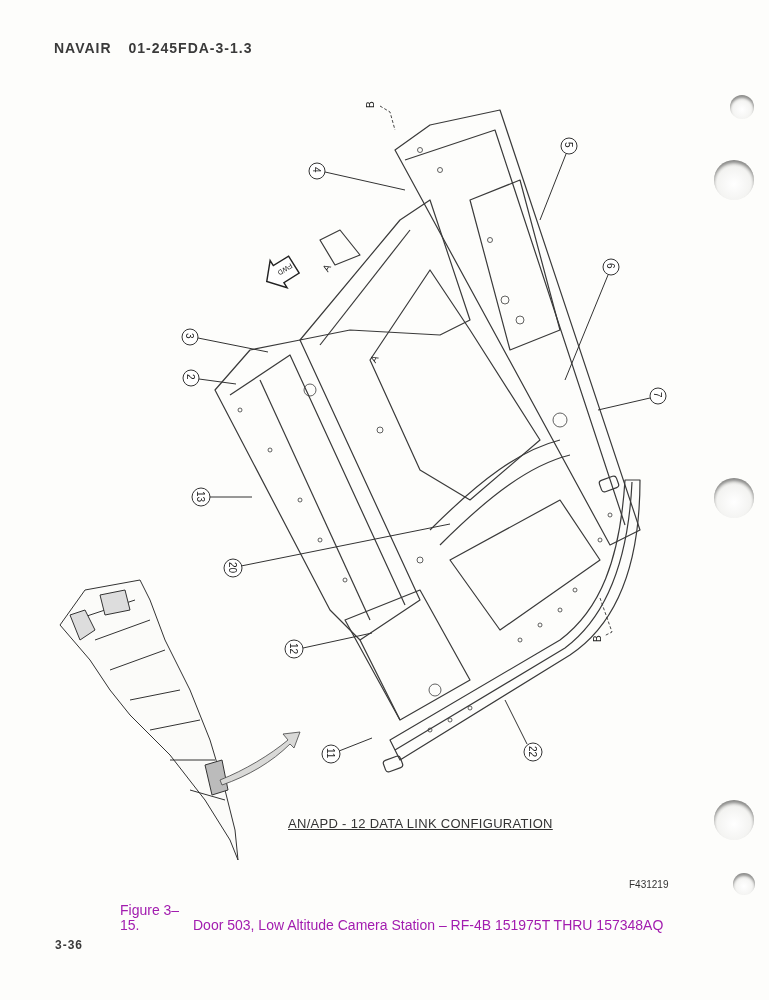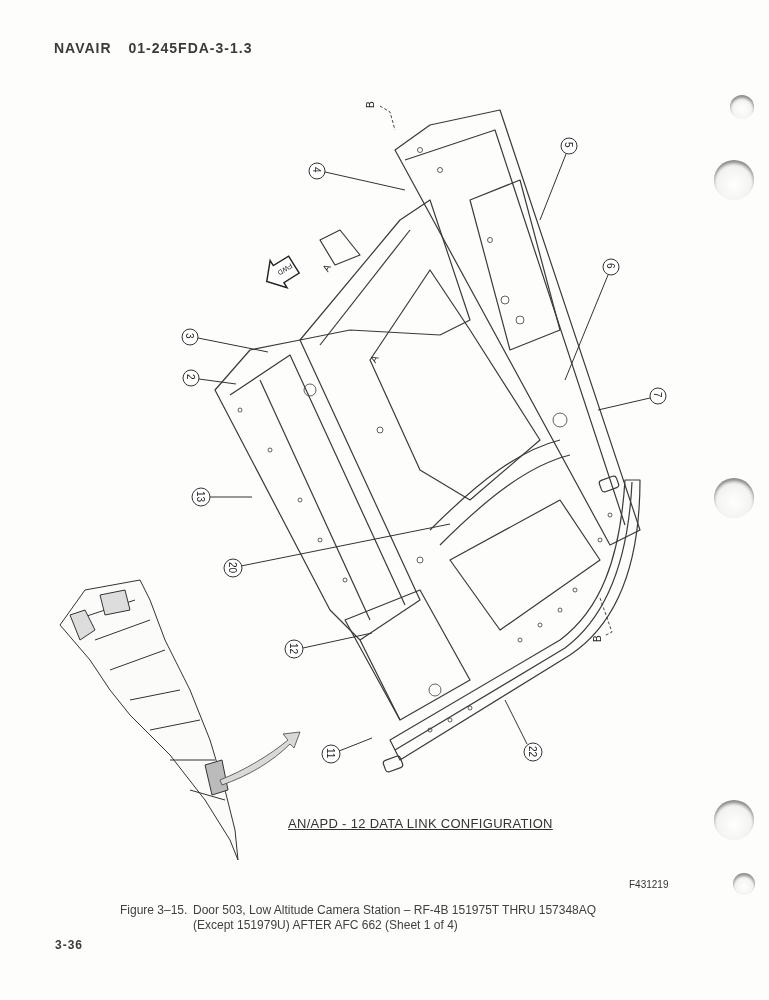--- a/index.html
+++ b/index.html
@@ -2,21 +2,21 @@
 <html><head>
 <meta charset="utf-8">
 <style>
   html,body{margin:0;padding:0;}
   body{width:769px;height:1000px;background:#fdfdfb;position:relative;overflow:hidden;font-family:"Liberation Sans",sans-serif;color:#2a2a2a;}
   .header{position:absolute;left:54px;top:40px;font-size:14px;font-weight:bold;letter-spacing:1px;color:#3a3a3a;}
   .header span{margin-right:12px;}
   .drawing{position:absolute;left:0;top:0;width:769px;height:1000px;}
   .config-title{position:absolute;left:288px;top:816px;font-size:13px;letter-spacing:0.3px;text-decoration:underline;color:#333;}
   .fig-id{position:absolute;left:629px;top:879px;font-size:10px;color:#333;}
-  .caption{position:absolute;left:120px;top:903px;font-size:12px;line-height:15px;color:#404040;}
+  .caption{position:absolute;left:120px;top:903px;font-size:14px;line-height:15px;color:#a21caf;}
   .caption .lbl{display:inline-block;width:73px;}
   .caption .l2{padding-left:73px;display:block;}
   .pagenum{position:absolute;left:55px;top:938px;font-size:12px;font-weight:bold;letter-spacing:1px;color:#3a3a3a;}
   .hole{position:absolute;border-radius:50%;background:radial-gradient(circle at 50% 60%,#ffffff 0%,#f3f3f1 55%,#cfcfcc 80%,#8a8a88 100%);box-shadow:inset 0 3px 3px rgba(0,0,0,0.35);}
   .callout text{font-family:"Liberation Sans",sans-serif;font-size:10px;fill:#222;}
 </style>
 </head>
 <body>
 
 <div class="header">
@@ -162,21 +162,20 @@
     <path d="M205 765 L222 760 L228 790 L212 795 Z" fill="#bbb"></path>
   </g>
   <path d="M220 780 C245 770 270 755 288 740 L283 734 L300 732 L294 748 L290 744 C272 762 248 776 222 785 Z" fill="#d9d9d7" stroke="#444" stroke-width="0.8"></path>
 </svg>
 
 <div class="config-title">AN/APD - 12 DATA LINK CONFIGURATION</div>
 <div class="fig-id">F431219</div>
 
 <div class="caption">
   <span class="lbl">Figure 3–15.</span><span>Door 503, Low Altitude Camera Station – RF-4B 151975T THRU 157348AQ</span>
-  <span class="l2">(Except 151979U) AFTER AFC 662 (Sheet 1 of 4)</span>
 </div>
 
 <div class="pagenum">3-36</div>
 
 <div class="hole" style="left:730px;top:95px;width:24px;height:24px;"></div>
 <div class="hole" style="left:714px;top:160px;width:40px;height:40px;"></div>
 <div class="hole" style="left:714px;top:478px;width:40px;height:40px;"></div>
 <div class="hole" style="left:714px;top:800px;width:40px;height:40px;"></div>
 <div class="hole" style="left:733px;top:873px;width:22px;height:22px;"></div>
 

